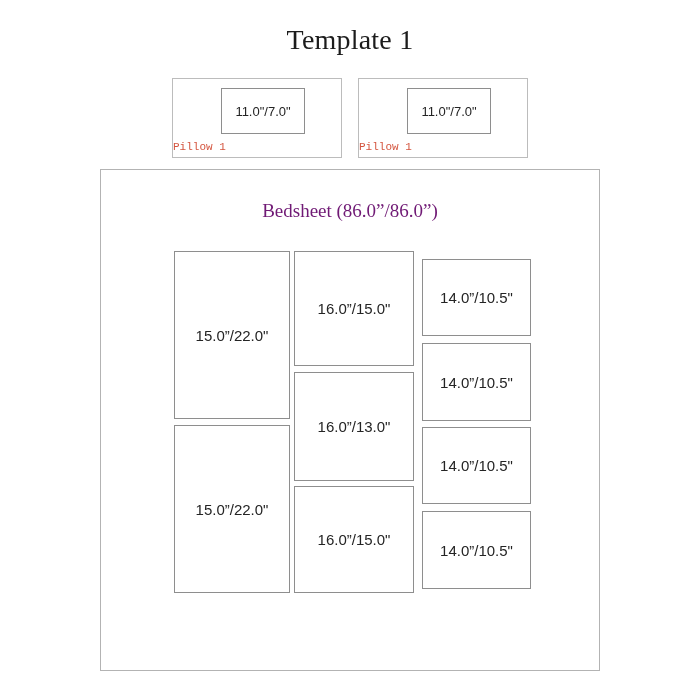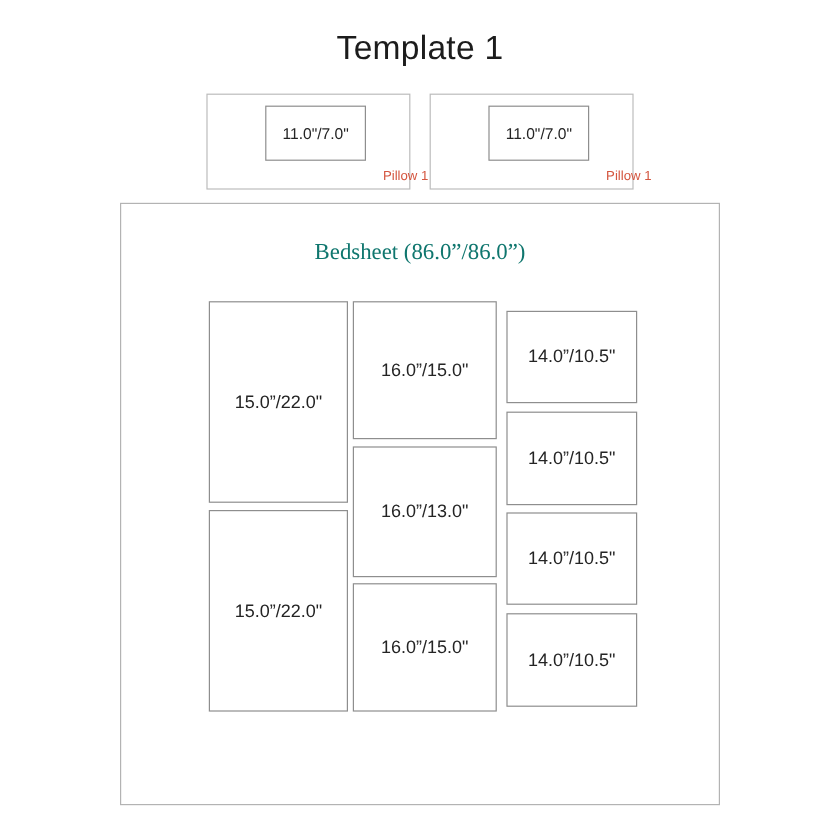--- a/index.html
+++ b/index.html
@@ -22,21 +22,21 @@
     height: 700px;
   }
 
   
   .page-title {
     position: absolute;
     left: 0;
     top: 24px;
     width: 700px;
     text-align: center;
-    font-family: Liberation Sans, sans-serif;
+    font-family: Liberation Serif, serif;
     font-size: 28px;
     font-weight: 400;
     color: #1c1c1c;
     letter-spacing: 0.2px;
   }
   .item-box {
     position: absolute;
     background: #ffffff;
     border: 1px solid #8e8e8e;
     box-sizing: border-box;
@@ -81,25 +81,25 @@
     background: #ffffff;
     box-sizing: border-box;
     display: flex;
     align-items: center;
     justify-content: center;
   }
   .pillow-inner .item-label { font-size: 13px; }
 
   .pillow-caption {
     position: absolute;
-    left: 16px;
+    left: 0;
     bottom: 4px;
     width: 100%;
-    text-align: right;
-    font-family: Liberation Sans, sans-serif;
+    text-align: left;
+    font-family: Liberation Mono, monospace;
     font-size: 11px;
     color: #d4553f;
     line-height: 1;
   }
 
   
   .bedsheet-outer {
     position: absolute;
     left: 100px;
     top: 169px;
@@ -110,21 +110,21 @@
     box-sizing: border-box;
   }
   .bedsheet-title {
     position: absolute;
     left: 0;
     top: 31px;
     width: 100%;
     text-align: center;
     font-family: "Liberation Serif", serif;
     font-size: 19px;
-    color: #0f766e;
+    color: #701a75;
     line-height: 1;
   }
 
   
   .grid-area {
     position: absolute;
     left: 0; top: 0;
     width: 100%;
     height: 100%;
   }

